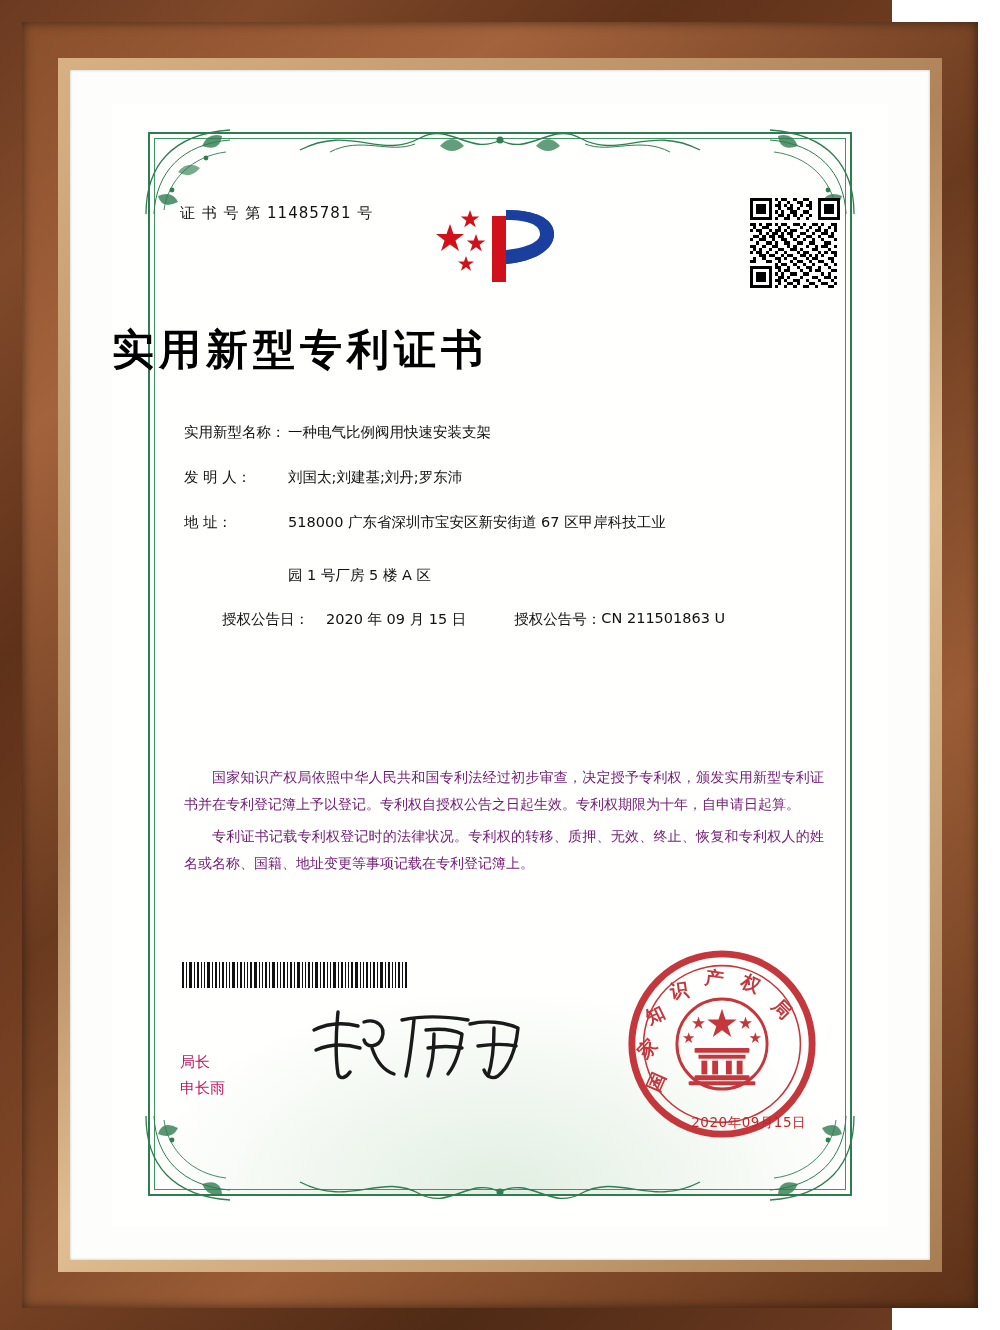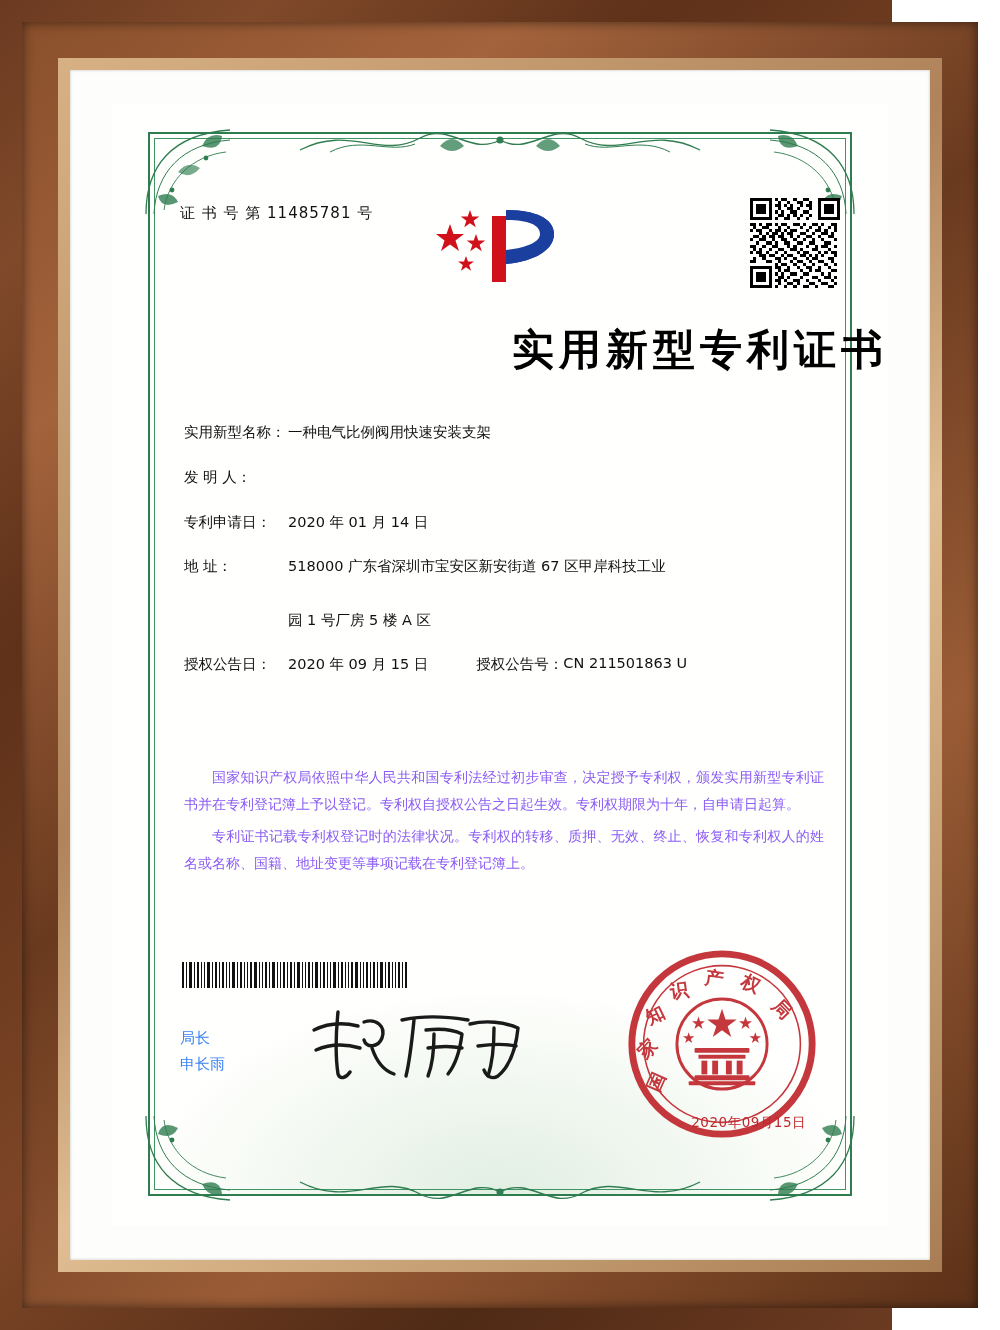--- a/index.html
+++ b/index.html
@@ -132,21 +132,21 @@
     position: absolute;
     right: 48px;
     top: 94px;
     width: 90px;
     height: 90px;
   }
   .title {
     position: absolute;
     left: 0; right: 0;
     top: 218px;
-    text-align: right;
+    text-align: left;
     font-size: 42px;
     font-weight: bold;
     letter-spacing: 5px;
     color: #000;
     font-family: "DejaVu Sans", sans-serif;
   }
 
   .fields {
     position: absolute;
     left: 72px;
@@ -169,55 +169,56 @@
     color: #111;
   }
   .field-value {
     flex: 1;
   }
   .field-value .indent2 { display: block; margin-top: 32px; }
   .row-inline {
     display: flex;
     margin-bottom: 23px;
     font-size: 14.5px;
+    margin-left: 38px;
   }
   .row-inline .seg-label { width: 104px; flex: 0 0 104px; white-space: pre; }
   .row-inline .seg-val { margin-right: 34px; }
   .row-inline .seg-label2 { margin-left: 14px; white-space: pre; }
 
   .paras {
     position: absolute;
     left: 72px;
     top: 660px;
     width: 640px;
     font-size: 14px;
     line-height: 1.95;
-    color: #8b5cf6;
+    color: #701a75;
     font-family: "DejaVu Sans", sans-serif;
     text-align: justify;
   }
   .paras p {
     margin: 0 0 4px 0;
     text-indent: 28px;
   }
 
   .barcode {
     position: absolute;
     left: 68px;
     top: 858px;
     width: 228px;
     height: 26px;
   }
   .director {
     position: absolute;
     left: 68px;
-    top: 922px;
+    top: 946px;
     font-size: 15px;
     line-height: 1.7;
-    color: #3b82f6;
+    color: #be185d;
     font-family: "DejaVu Sans", sans-serif;
   }
   .signature {
     position: absolute;
     left: 190px;
     top: 900px;
     width: 240px;
     height: 80px;
     color: #1a1a1a;
   }
@@ -555,27 +556,24 @@
 
       <div class="fields">
 
         <div class="field-row">
           <div class="field-label">实用新型名称：</div>
           <div class="field-value">一种电气比例阀用快速安装支架</div>
         </div>
 
         <div class="field-row">
           <div class="field-label">发 明 人：</div>
+          <div class="field-value">刘国太;刘建基;刘丹;罗东沛</div>
         </div>
 
 
-        <div class="field-row">
-          <div class="field-label">专利申请日：</div>
-          <div class="field-value">2020 年 01 月 14 日</div>
-        </div>
 
 
         <div class="field-row">
           <div class="field-label">地 址：</div>
           <div class="field-value">
             <span>518000 广东省深圳市宝安区新安街道 67 区甲岸科技工业</span>
             <span class="indent2">园 1 号厂房 5 楼 A 区</span>
           </div>
         </div>
 

